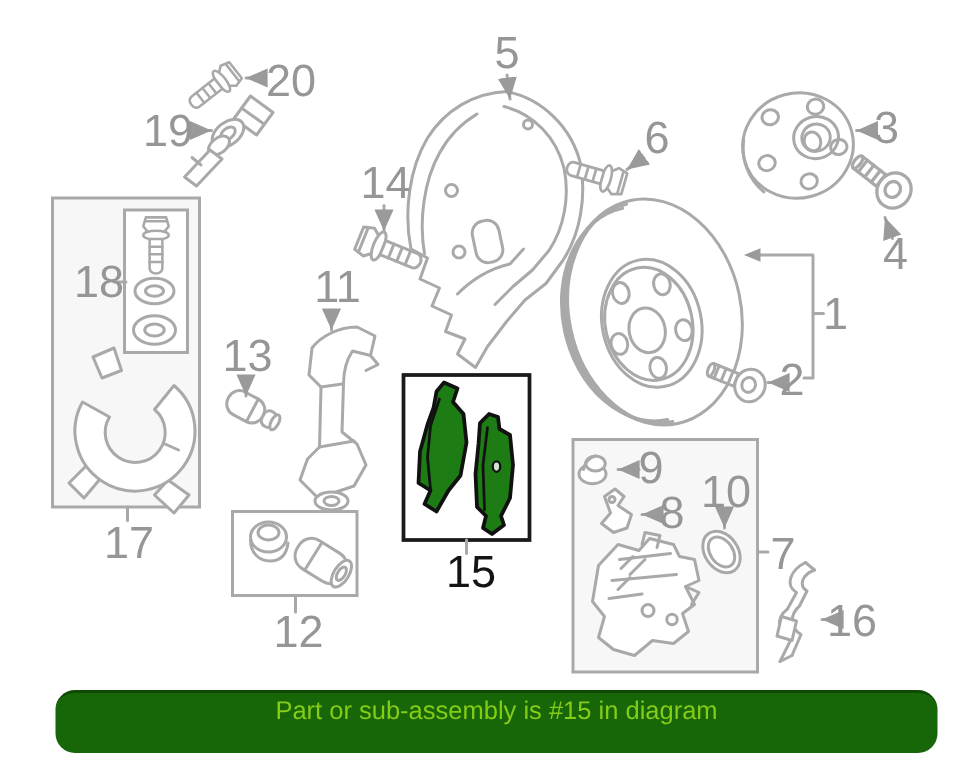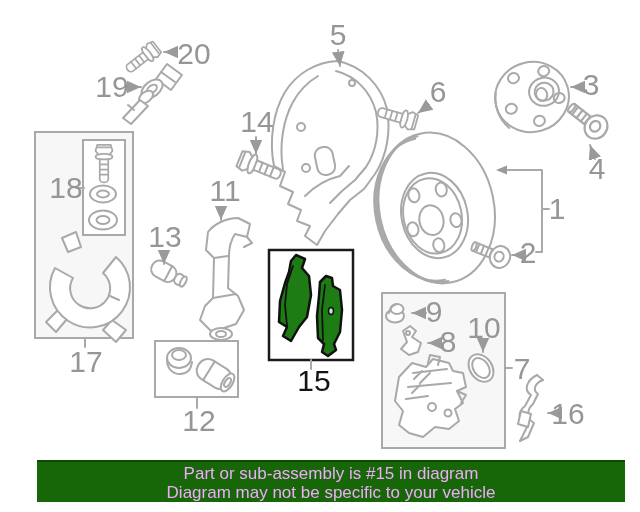--- a/index.html
+++ b/index.html
@@ -13,21 +13,21 @@
   .box { fill:#f7f7f7; stroke:#a9a9a9; stroke-width:2; }
   .boxw{ fill:#ffffff; stroke:#a9a9a9; stroke-width:2; }
   .lbl { font:30px "Liberation Sans", sans-serif; fill:#969696; text-anchor:middle; }
   .lbl15 { font:30px "Liberation Sans", sans-serif; fill:#141414; text-anchor:middle; }
   .box15 { fill:#ffffff; stroke:#1a1a1a; stroke-width:2.5; }
   .pad { fill:#1e7c14; stroke:#111111; stroke-width:2.5; stroke-linejoin:round; }
   .padline { fill:none; stroke:#111111; stroke-width:1.8; stroke-linecap:round; }
   .banner {
     position:absolute; left:37px; top:460px; width:588px; height:42px;
     background:#176608; border-top:2px solid #0e4a04; box-sizing:border-box;
-    color:#f0abfc; text-align:center; font-size:17px; line-height:19px; padding-top:2px;
+    color:#84cc16; text-align:center; font-size:17px; line-height:19px; padding-top:2px;border-radius:13px;
   }
 </style>
 </head>
 <body>
 
 <div class="stage">
 
 <svg width="640" height="460" viewBox="0 0 640 460">
   <defs>
     <marker id="arw" viewBox="0 0 10 10" refX="9" refY="5" markerWidth="8" markerHeight="8" orient="auto">
@@ -250,16 +250,15 @@
   <text class="lbl15" x="314" y="391">15</text>
   <text class="lbl" x="568" y="424">16</text>
   <text class="lbl" x="86" y="372">17</text>
   <text class="lbl" x="66" y="198">18</text>
   <text class="lbl" x="112" y="97">19</text>
   <text class="lbl" x="194" y="64">20</text>
 </svg>
 
 <div class="banner">
   <div>Part or sub-assembly is #15 in diagram</div>
-  <div>Diagram may not be specific to your vehicle</div>
 </div>
 
 </div>
 
 </body></html>

